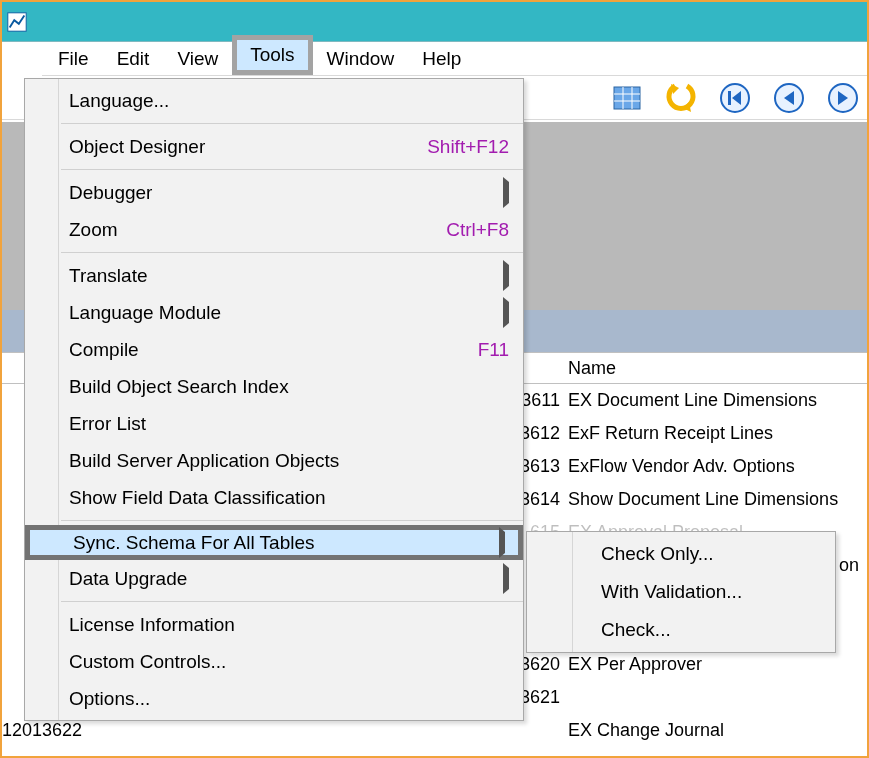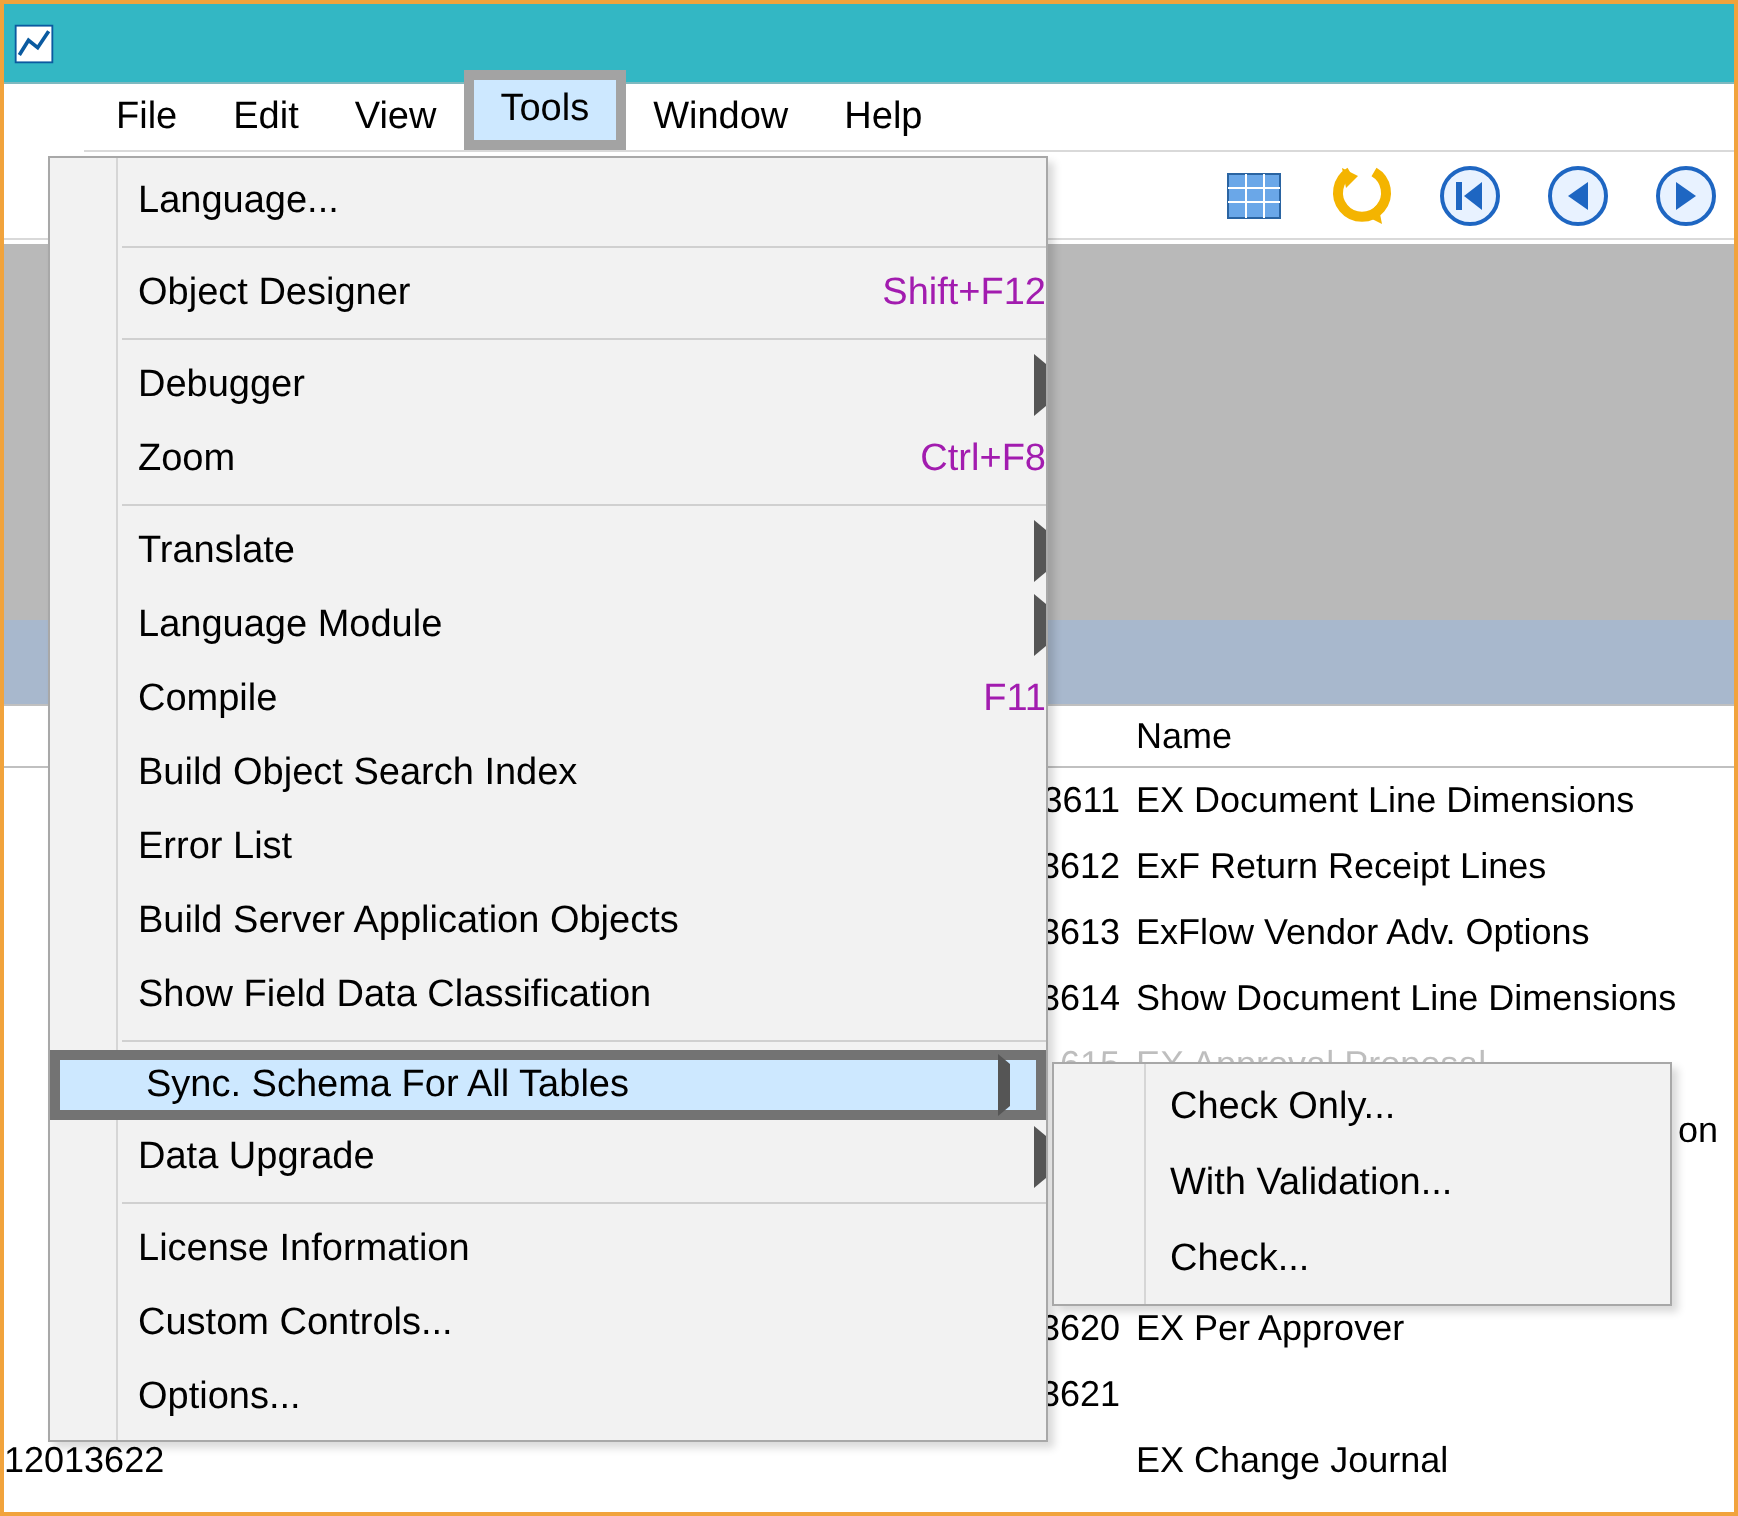--- a/index.html
+++ b/index.html
@@ -94,21 +94,21 @@
   }
   .menu .gutter {
     position:absolute; left:0; top:0; bottom:0; width:34px;
     background:#f2f2f2;
     border-right:1px solid #d6d6d6;
   }
   .menu .row {
     position:relative;
     display:flex; align-items:center;
     height:37px;
-    padding-left:44px; 
+    padding-left:44px; padding-right:14px;
     font-size:19px;
     color:#000;
     cursor:default;
   }
   .menu .row .lbl { flex:1; }
   .menu .row .accel { color:#a21caf; }
   .menu .row .arrow { margin-left:14px; }
   .menu .sep {
     height:1px; margin:4px 0 4px 36px;
     background:#d0d0d0;
@@ -120,21 +120,21 @@
   }
 
   
   .submenu {
     position:absolute;
     left:524px; top:529px;
     width:310px;
     background:#f2f2f2;
     border:1px solid #a8a8a8;
     box-shadow:3px 3px 4px rgba(0,0,0,.15);
-    padding:3px 0;
+    padding:3px 16px;
     z-index:40;
   }
   .submenu .gutter {
     position:absolute; left:0; top:0; bottom:0; width:46px;
     background:#f2f2f2;
     border-right:1px solid #d6d6d6;
   }
   .submenu .row {
     position:relative;
     height:38px;

